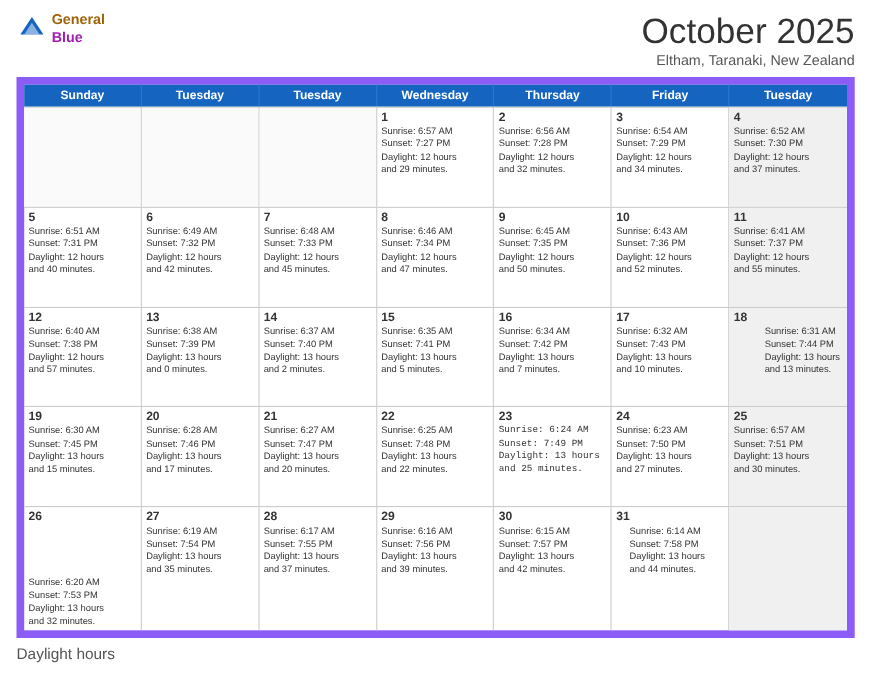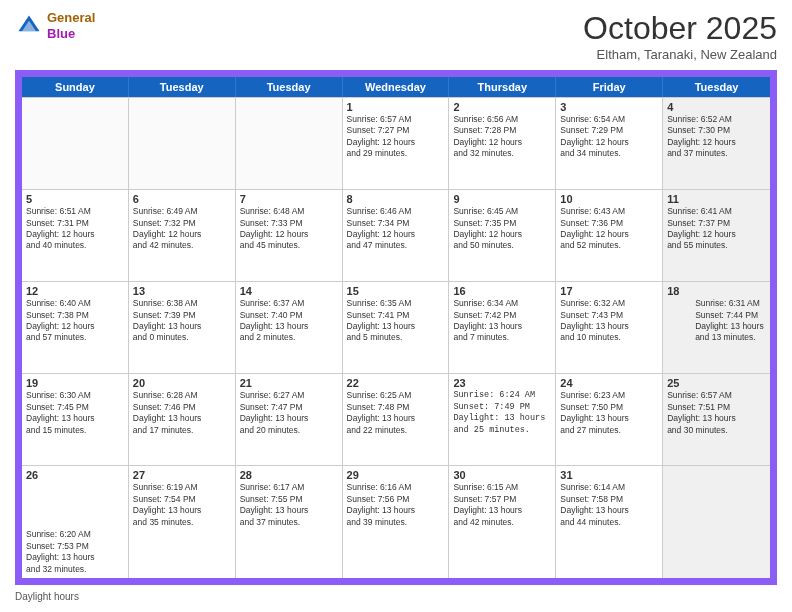--- a/index.html
+++ b/index.html
@@ -99,21 +99,21 @@
       display: block;
       margin-bottom: 1px;
     }
     .day-info {
       font-size: 8.5px;
       line-height: 1.35;
       color: #333;
     }
     .footer {
       margin-top: 6px;
-      font-size: 10px;
+      font-size: 14px;
       color: #555;
     }
   </style>
 </head>
 <body>
 
 <div class="page">
   <div class="header">
     <div class="logo">
       <svg class="logo-icon" viewBox="0 0 32 32">
@@ -359,21 +359,21 @@
           </div>
           <div class="cal-cell">
             <span class="day-num">30</span>
             <div class="day-info" style="white-space: pre-line;">Sunrise: 6:15 AM
 Sunset: 7:57 PM
 Daylight: 13 hours
 and 42 minutes.</div>
           </div>
           <div class="cal-cell">
             <span class="day-num">31</span>
-            <div class="day-info" style="white-space: pre-line;">Sunrise: 6:14 AM
+            <div class="day-info" style="white-space: pre-line; margin-left: 12px;">Sunrise: 6:14 AM
 Sunset: 7:58 PM
 Daylight: 13 hours
 and 44 minutes.</div>
           </div>
           <div class="cal-cell empty shaded"></div>
         </div>
       </div>
   </div>
 
   <div class="footer">

